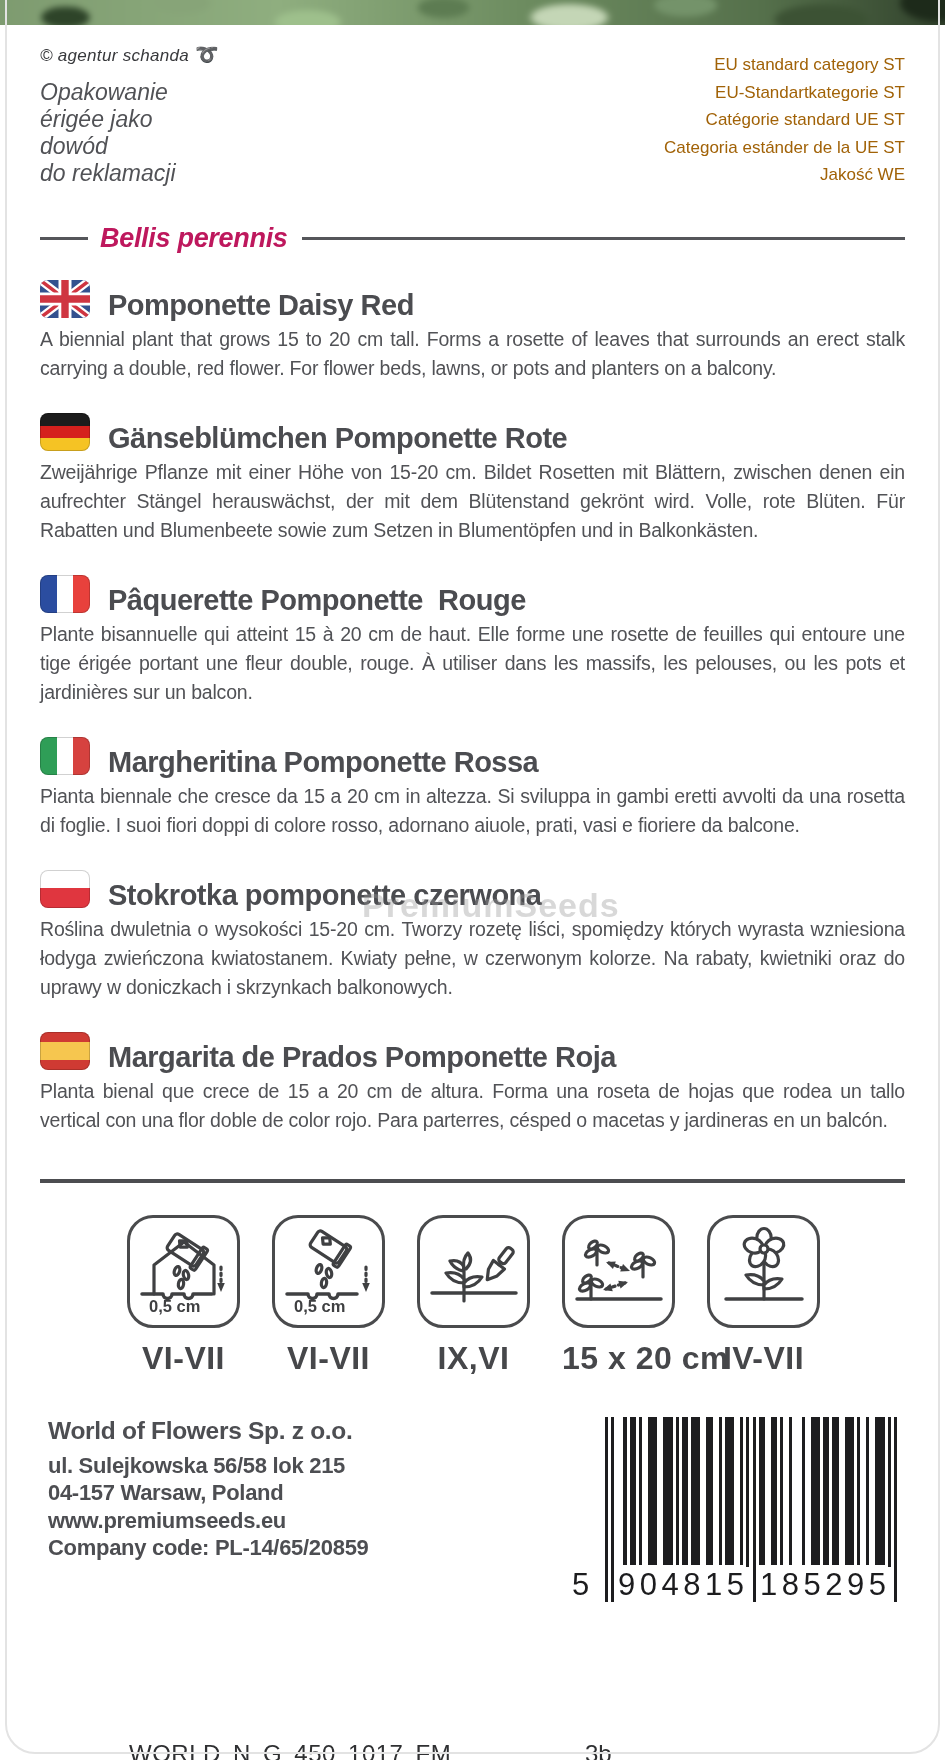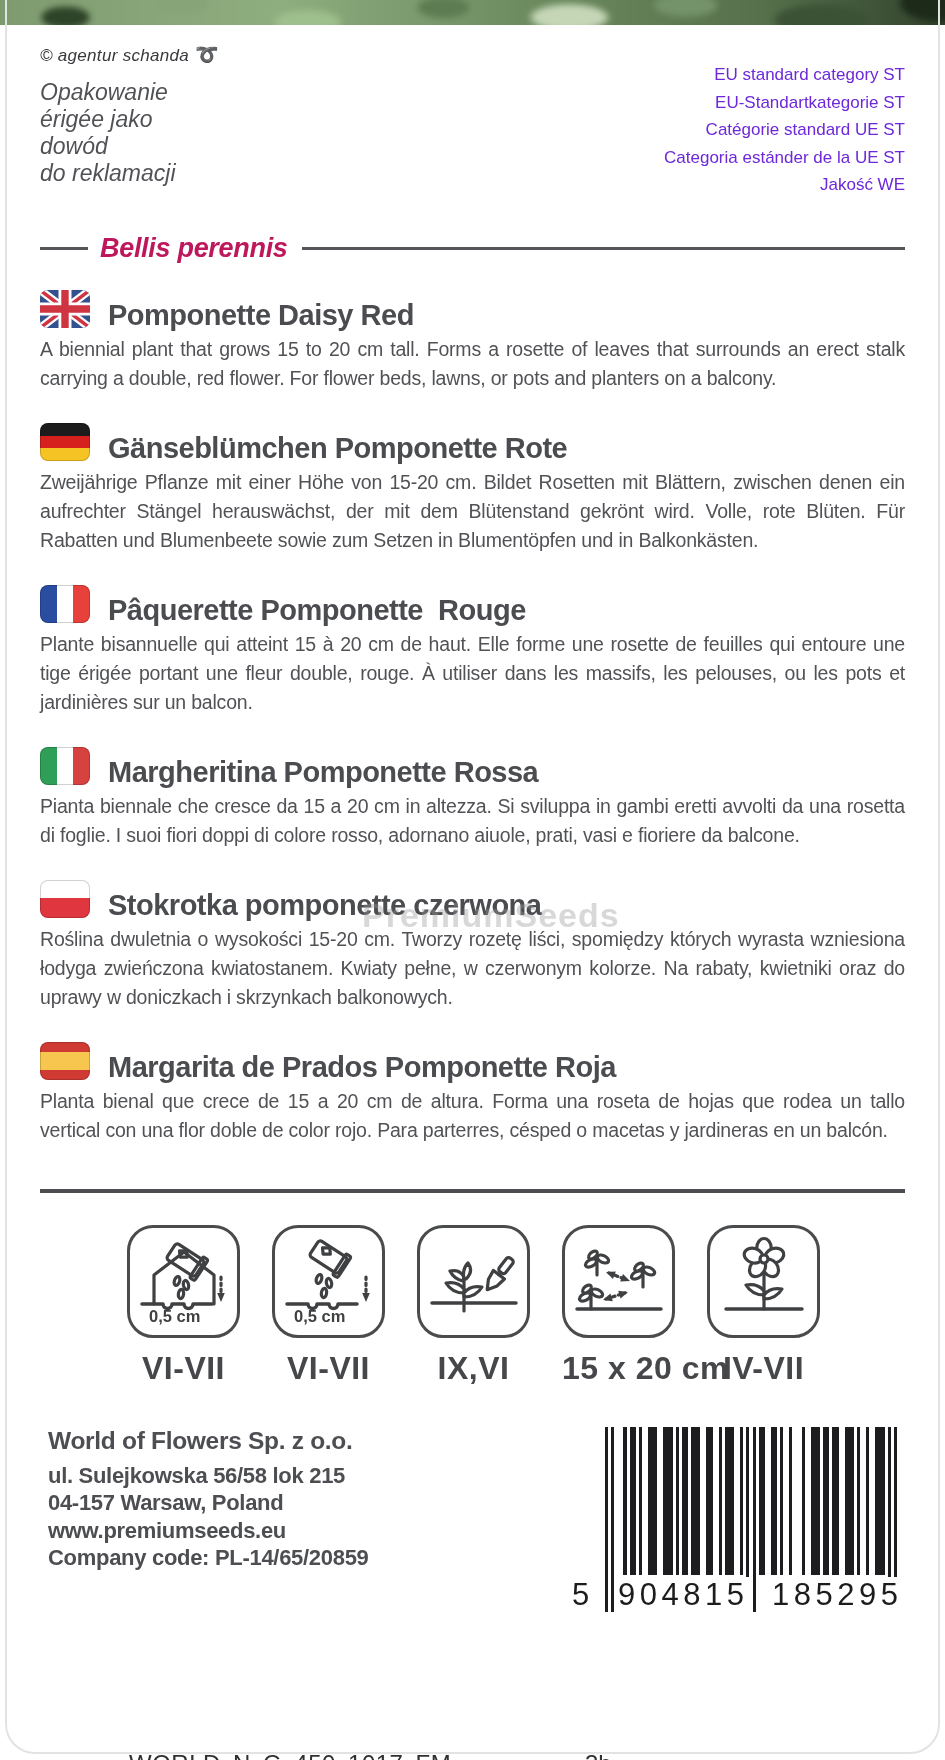--- a/index.html
+++ b/index.html
@@ -19,21 +19,21 @@
       radial-gradient(55px 20px at 72% 35%, #74936a 0 55%, transparent 60%),
       radial-gradient(80px 26px at 86% 65%, #3c5234 0 55%, transparent 62%),
       radial-gradient(60px 30px at 98% 30%, #1d2a1a 0 60%, transparent 65%),
       linear-gradient(90deg,#7d9a6f,#8fae7f 30%,#6d8c60 55%,#55704b 80%,#2f3f2a);}
   .content{padding:0 40px;}
   
   .top-row{display:flex;justify-content:space-between;margin-top:18px;}
   .copyright{font-size:17px;font-style:italic;color:#37383b;letter-spacing:.3px;}
   .logo-glyph{font-style:normal;font-size:19px;margin-left:6px;}
   .note-lines{font-style:italic;font-size:23px;line-height:27px;color:#515256;margin-top:13px;}
-  .eu-lines{text-align:right;font-size:17px;line-height:27.5px;color:#6d28d9;margin-top:18px;}
+  .eu-lines{text-align:right;font-size:17px;line-height:27.5px;color:#a16207;margin-top:8px;}
   
   .species-row{display:flex;align-items:center;margin-top:34px;color:#be185d;}
   .species-row .dash{width:48px;height:3px;background:#55565a;margin-right:12px;}
   .species-row .line{flex:1;height:3px;background:#55565a;margin-left:14px;}
   .species-name{font-size:27px;font-weight:bold;font-style:italic;letter-spacing:-.3px;}
   
   .lang-section{margin-top:30px;position:relative;}
   .lang-section.first{margin-top:26px;}
   .lang-head{display:flex;align-items:flex-end;gap:18px;}
   .flag{width:50px;height:38px;border-radius:8px;overflow:hidden;flex:none;position:relative;
@@ -68,21 +68,21 @@
   .producer{margin-left:8px;font-weight:bold;color:#4d4e52;}
   .producer-name{font-size:24.5px;margin-bottom:7px;letter-spacing:-.3px;}
   .producer-line{font-size:22px;line-height:27.5px;letter-spacing:-.3px;}
   .barcode-wrap{width:335px;position:relative;height:205px;}
   .barcode-svg{display:block;margin-left:35px;}
   .barcode-digits{position:absolute;top:150px;left:0;width:100%;height:36px;
                   font-size:31px;color:#1c1c1e;}
   .barcode-digits span{position:absolute;background:#fff;padding:0 2px;}
   .bd-prefix{left:0;}
   .bd-g1{left:46px;letter-spacing:4.5px;}
-  .bd-g2{left:200px;letter-spacing:4.5px;}
+  .bd-g2{left:188px;letter-spacing:4.5px;}
   
   .footer-row{position:relative;margin-top:118px;height:32px;font-size:24px;color:#2f3032;}
   .batch{position:absolute;left:89px;word-spacing:5px;letter-spacing:.5px;}
   .code3b{position:absolute;left:545px;}
 </style>
 </head>
 <body>
 
 <div class="sheet">
   <div class="photo-strip">

